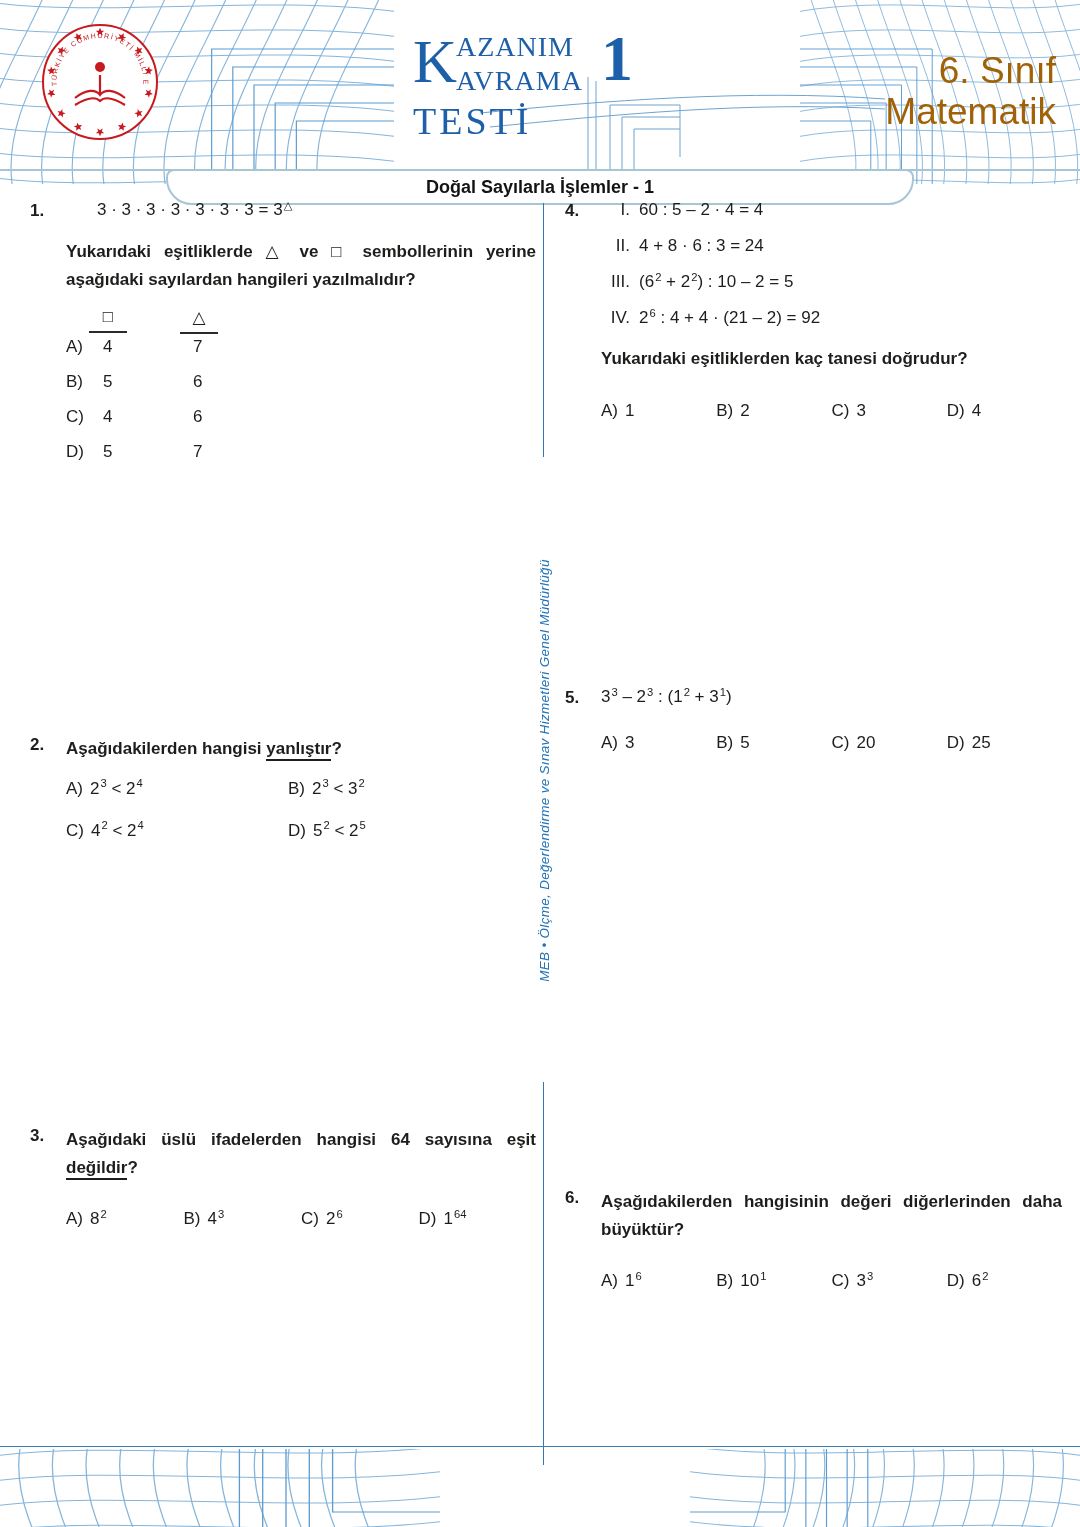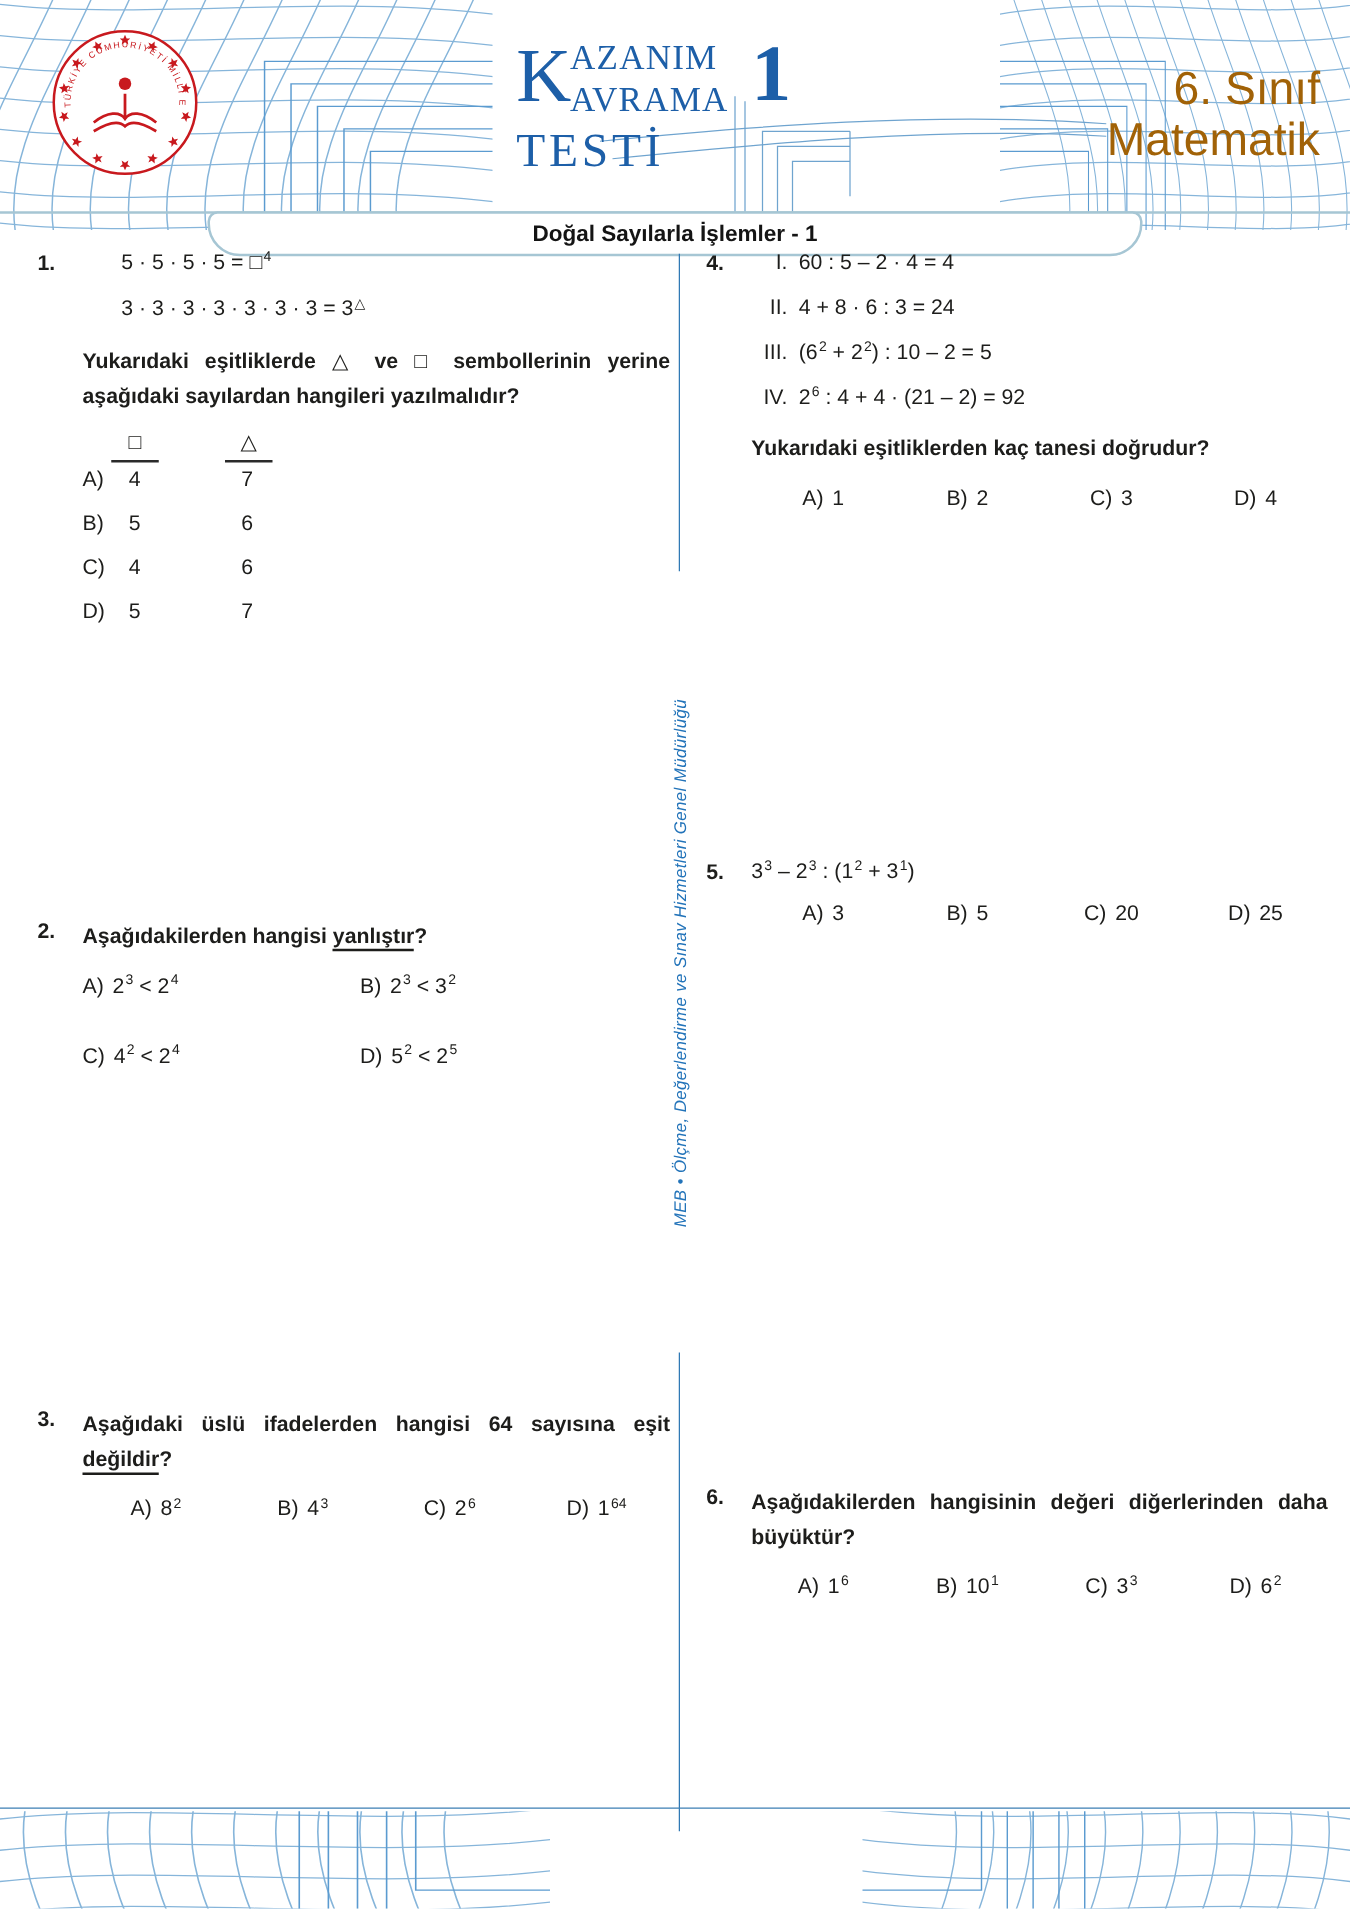--- a/index.html
+++ b/index.html
@@ -37,23 +37,23 @@
   .bottomline{position:absolute;left:0;top:1446px;width:1080px;border-top:1.5px solid #3c7fb4;}
   
   .q{position:absolute;font-size:17px;}
   .qnum{position:absolute;left:0;top:0;font-weight:bold;}
   .qbody{margin-left:36px;}
   .eq{margin-left:31px;line-height:1;margin-bottom:20px;}
   .prompt{font-weight:bold;text-align:justify;line-height:1.62;}
   .prompt .u{border-bottom:2px solid #1d1d1b;padding-bottom:1px;}
   sup{font-size:66%;line-height:0;position:relative;top:-.55em;vertical-align:baseline;margin-left:1px;}
   .ol{margin-right:7px;}
-  .optrow{display:flex;margin-top:16px;text-align:center;}
+  .optrow{display:flex;margin-top:28px;}
   .optrow .opt{width:25%;}
-  .optgrid2{display:grid;grid-template-columns:222px auto;row-gap:36px;margin-top:16px;}
+  .optgrid2{display:grid;grid-template-columns:222px auto;row-gap:22px;margin-top:16px;}
   
   .t1{margin-top:14px;position:relative;}
   .t1h{height:30px;position:relative;}
   .t1h span{position:absolute;display:inline-block;width:38px;text-align:center;
             border-bottom:2px solid #2a2a2a;padding-bottom:4px;}
   .t1h .h1{left:23px;} .t1h .h2{left:114px;}
   .t1r{position:relative;height:35px;}
   .t1r .lab{position:absolute;left:0;}
   .t1r .v1{position:absolute;left:37px;}
   .t1r .v2{position:absolute;left:127px;}
@@ -187,21 +187,20 @@
   </div>
 
   <div class="divider seg1"></div>
   <div class="watermark">MEB  •  Ölçme, Değerlendirme ve Sınav Hizmetleri Genel Müdürlüğü</div>
   <div class="divider seg2"></div>
   <div class="bottomline"></div>
 
   <div class="q q1">
     <div class="qnum">1.</div>
     <div class="qbody">
-      <div class="eq">5 · 5 · 5 · 5 = □<sup>4</sup></div>
       <div class="eq">3 · 3 · 3 · 3 · 3 · 3 · 3 = 3<sup>△</sup></div>
       <div class="prompt">Yukarıdaki eşitliklerde △ ve □ sembollerinin yerine aşağıdaki sayılardan hangileri yazılmalıdır?</div>
       <div class="t1">
         <div class="t1h">
           <span class="h1">□</span>
           <span class="h2">△</span>
         </div>
         <div class="t1r">
           <span class="lab">A)</span>
           <span class="v1">4</span>

